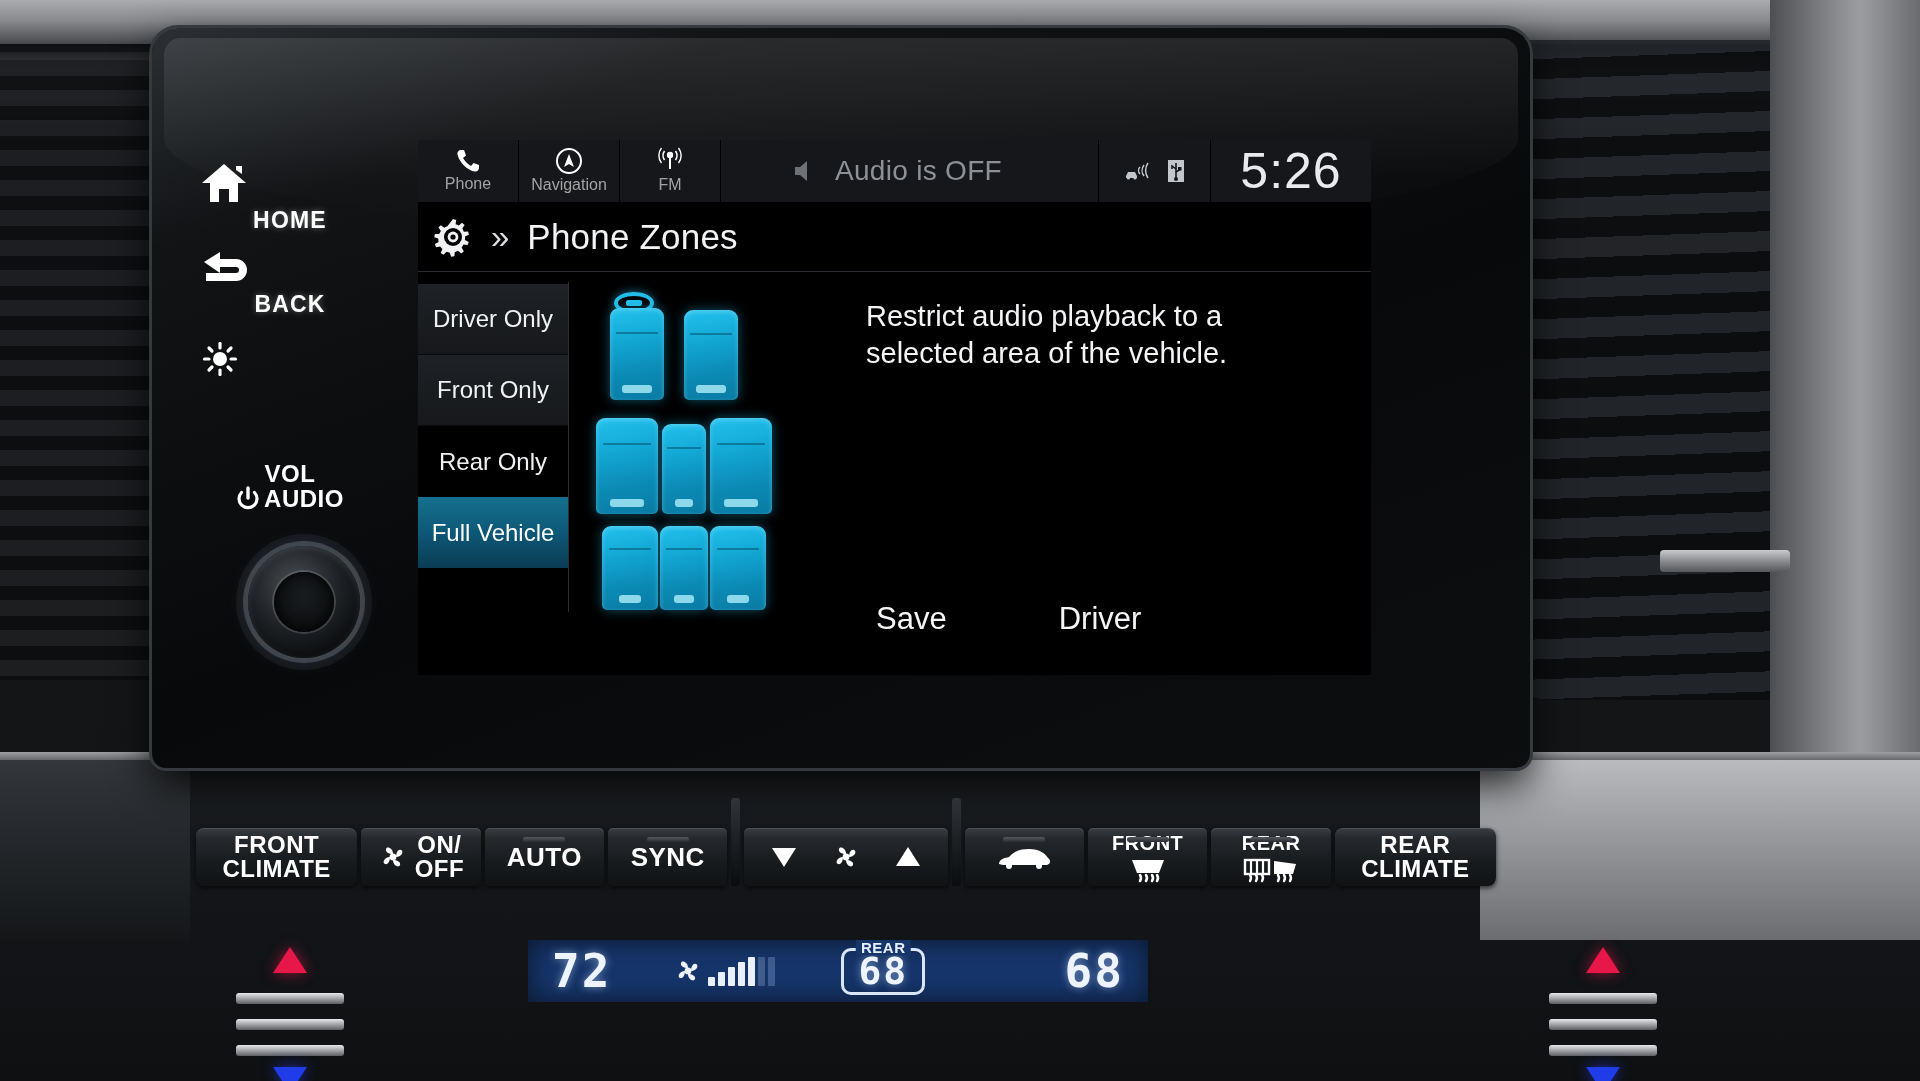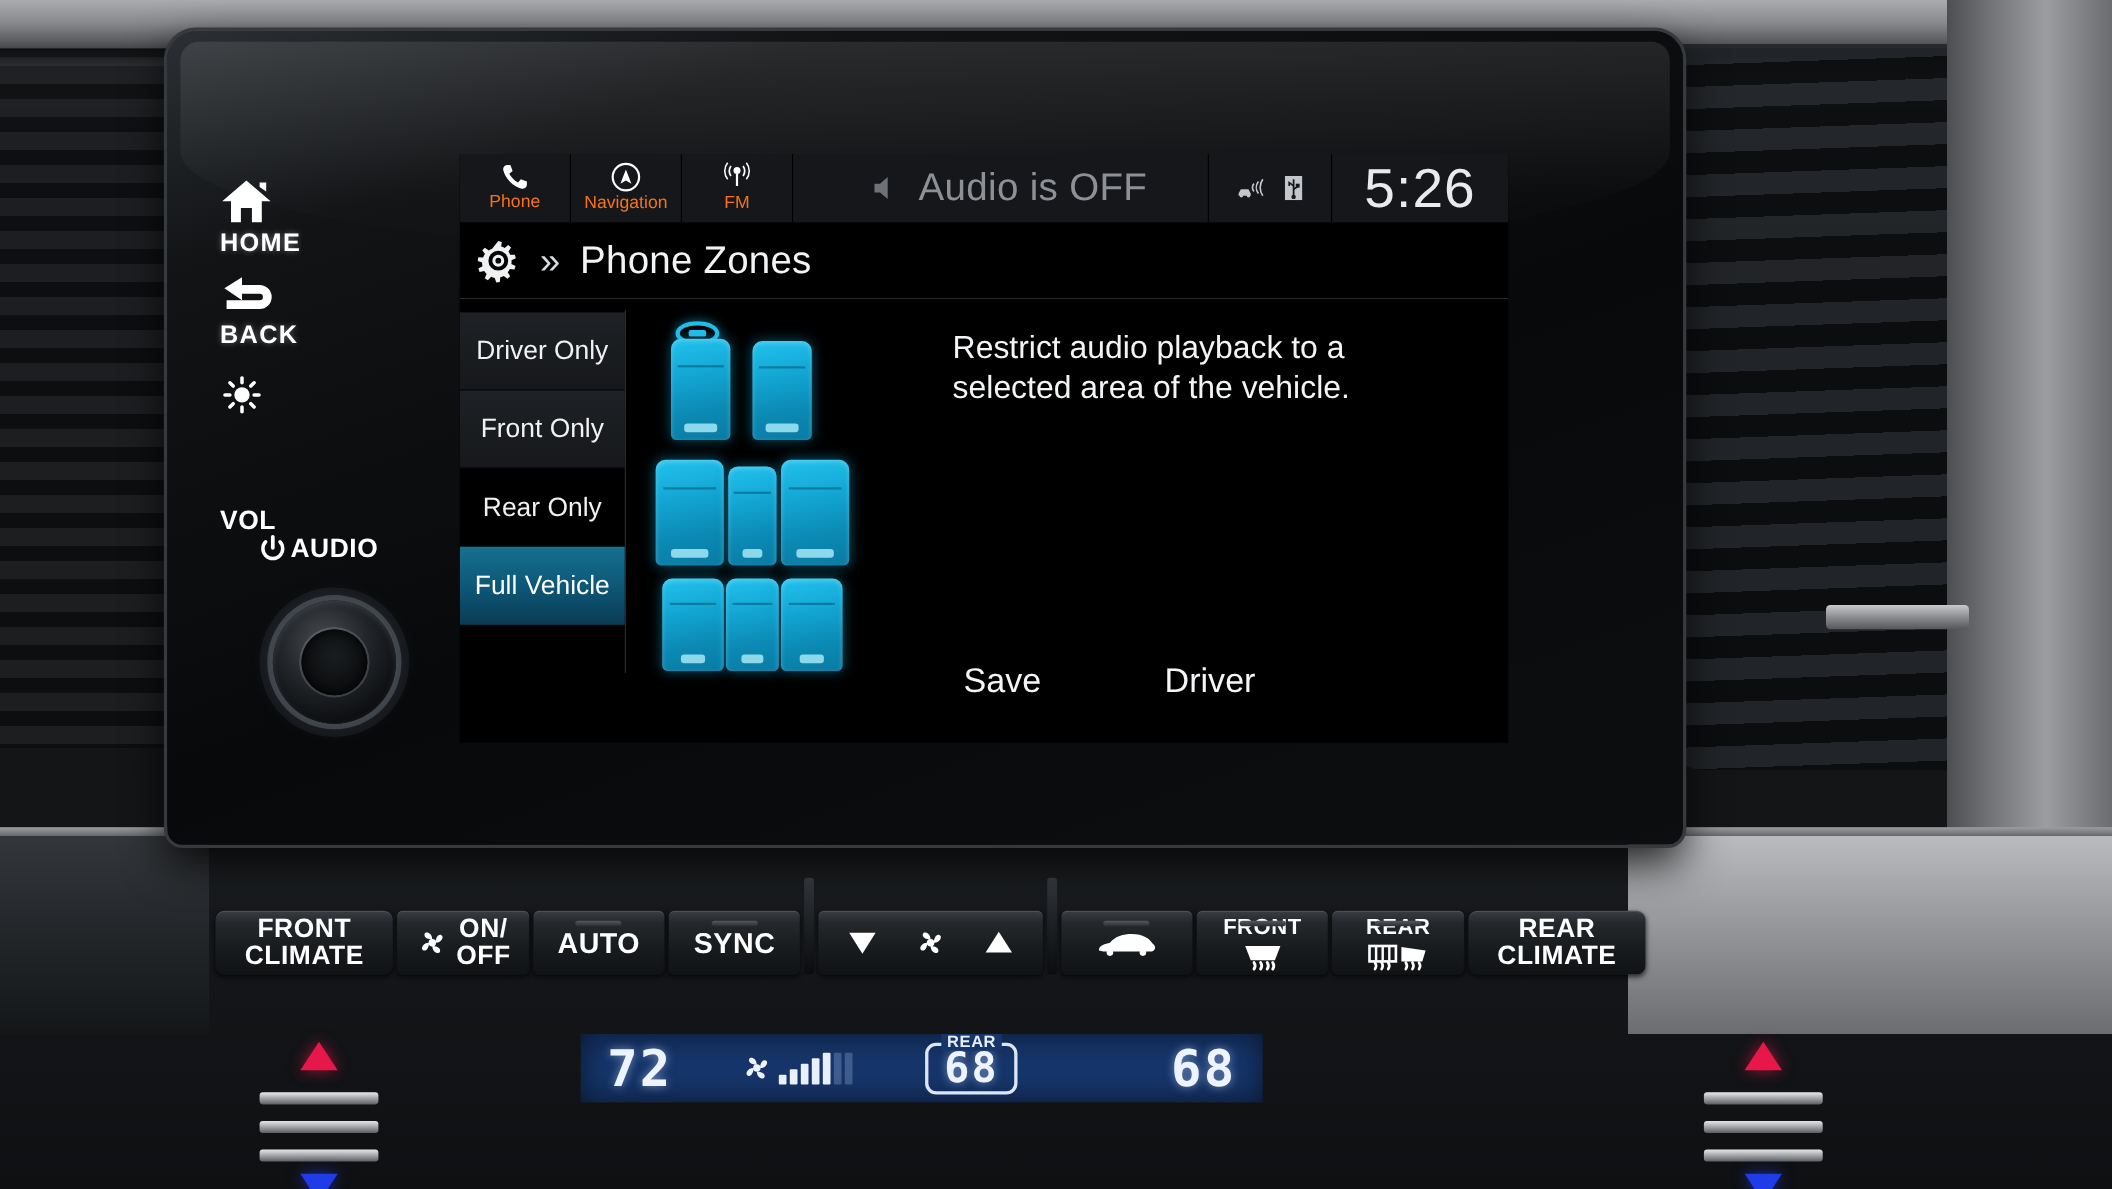--- a/index.html
+++ b/index.html
@@ -76,21 +76,21 @@
   }
   .headunit-gloss {
     position: absolute; left: 12px; top: 10px; right: 12px; height: 200px;
     background: linear-gradient(180deg, rgba(255,255,255,.10), rgba(255,255,255,.01) 70%, transparent);
     border-radius: 20px 20px 60% 60%;
     pointer-events: none;
   }
 
   
   .hw-col { position: absolute; left: 200px; top: 150px; width: 180px; height: 560px; }
-  .hw-key { position: absolute; width: 180px; color: #fff; }
+  .hw-key { position: absolute; width: 180px; text-align: center; color: #fff; }
   .hw-label {
     font-weight: bold; letter-spacing: 1.2px; font-size: 23px;
     text-shadow: 0 0 6px rgba(255,255,255,.35);
   }
   .hw-icon { display: block; margin: 0 auto 3px; }
   #hw-home { top: 12px; }
   #hw-back { top: 100px; }
   #hw-bright { top: 192px; }
   #hw-vol { top: 312px; }
   .vol-label { font-weight: bold; font-size: 24px; letter-spacing: .5px; line-height: 1.0; }
@@ -124,26 +124,26 @@
     position: relative; display: flex; align-items: stretch;
     height: 62px; background: #111316; color: #fff;
   }
   .sb-tab {
     width: 101px; display: flex; flex-direction: column; align-items: center;
     justify-content: center; gap: 1px;
     background: #15171a;
     border-right: 1px solid #000;
     padding-bottom: 2px;
   }
-  .sb-tab .tab-label { font-size: 16px; color: #f97316; }
+  .sb-tab .tab-label { font-size: 16px; color: #a3a3a3; }
   .sb-now {
     flex: 1; display: flex; align-items: center; gap: 16px;
     background: #15171a; padding-left: 70px; border-right: 1px solid #000;
   }
-  .sb-now .nowtext { font-size: 35px; color: #8d9095; letter-spacing: .3px; }
+  .sb-now .nowtext { font-size: 28px; color: #8d9095; letter-spacing: .3px; }
   .sb-icons {
     width: 112px; display: flex; align-items: center; justify-content: center; gap: 13px;
     background: #15171a; border-right: 1px solid #000;
   }
   .sb-clock {
     width: 160px; display: flex; align-items: center; justify-content: center;
     background: #15171a;
     font-size: 50px; color: #e8eaec; letter-spacing: 1px;
   }
 

